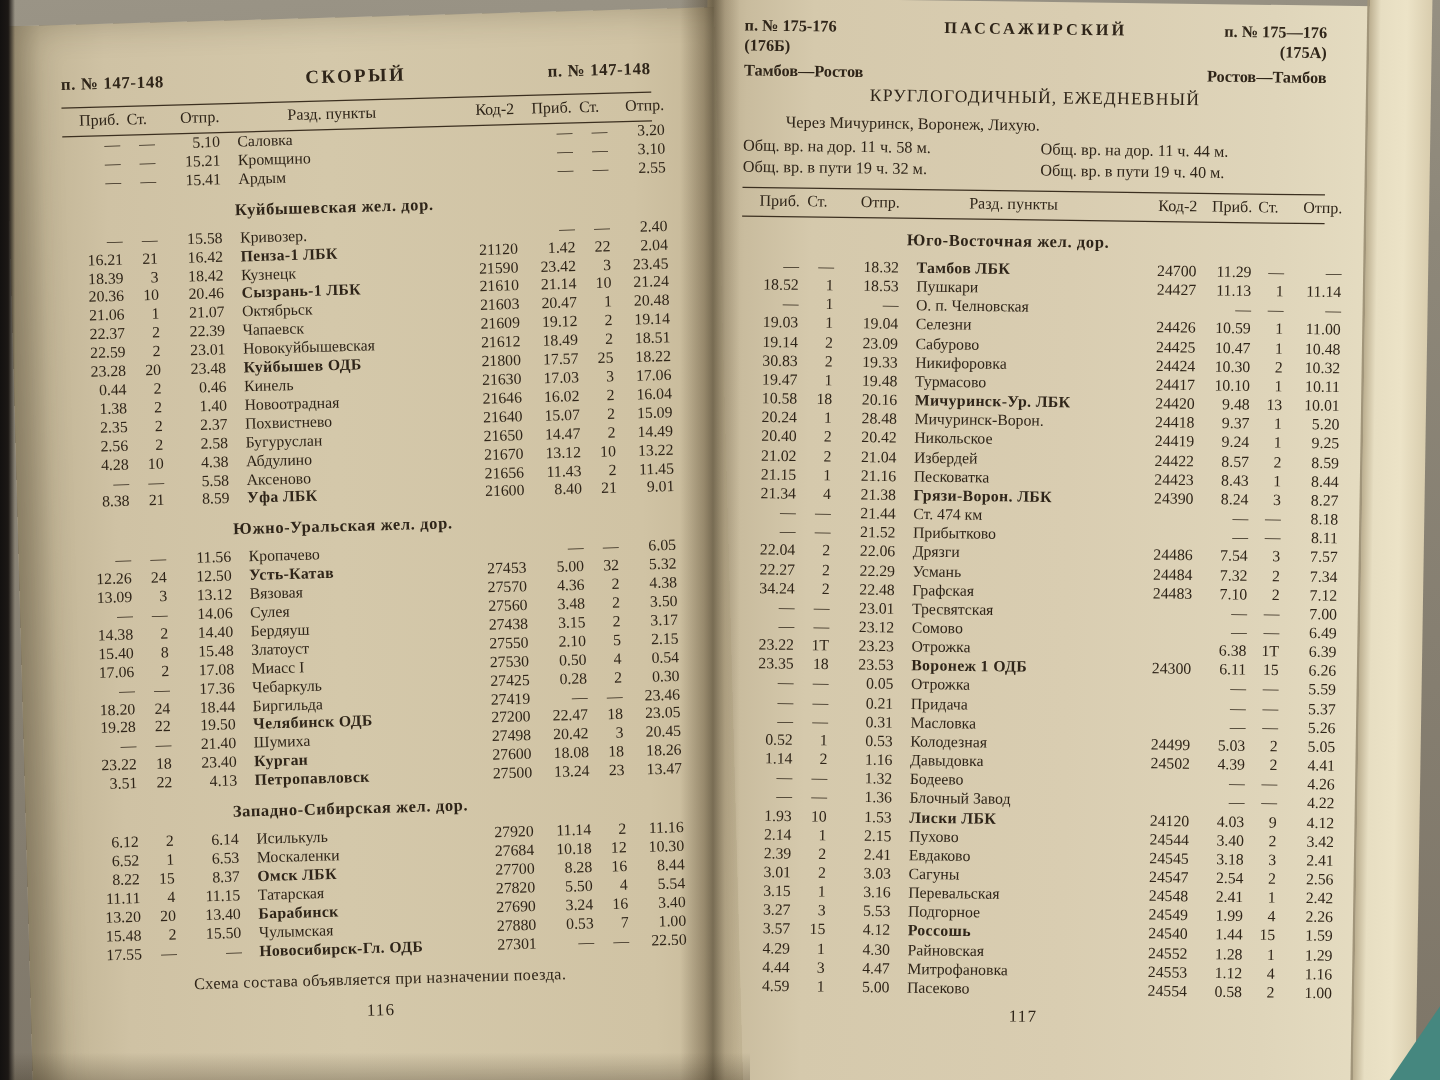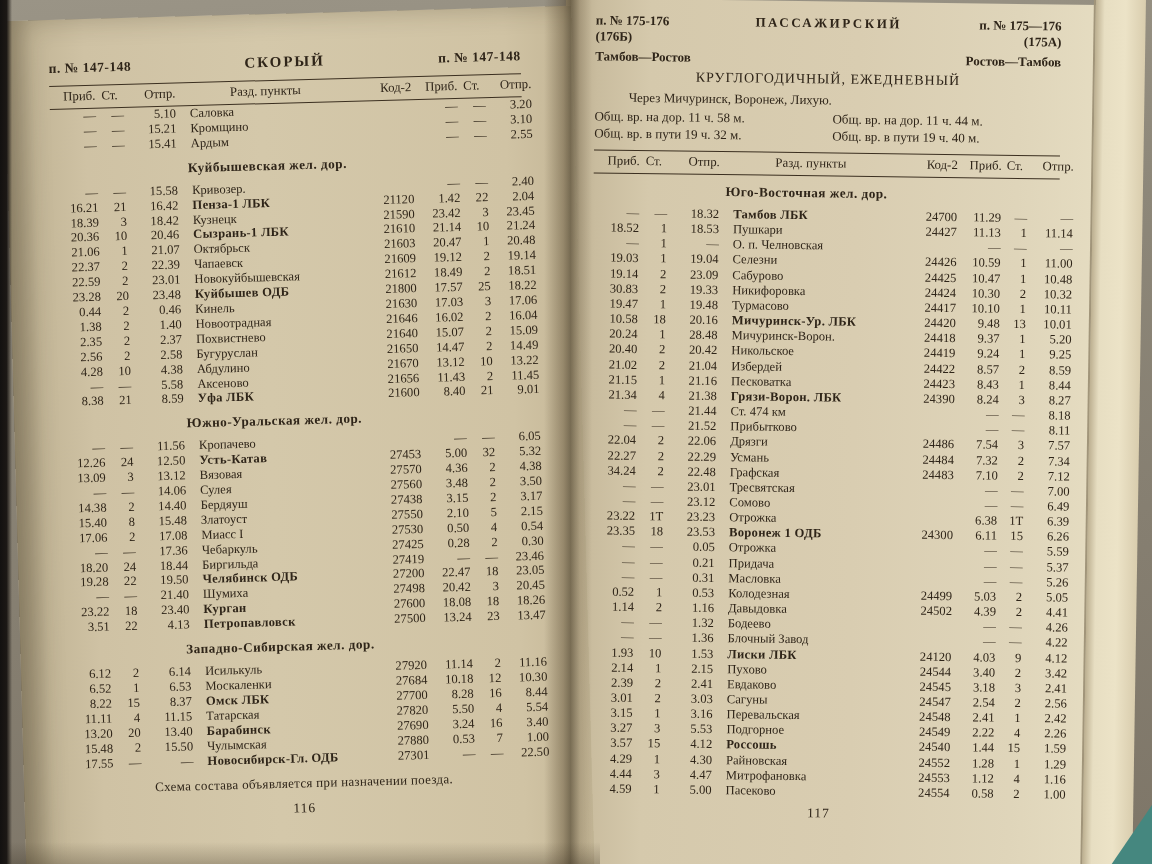--- a/index.html
+++ b/index.html
@@ -891,21 +891,21 @@
           <div class="n">2.41</div>
           <div class="n">1</div>
           <div class="n">2.42</div>
         </div>
         <div class="trow">
           <div class="n">3.27</div>
           <div class="n">3</div>
           <div class="n">5.53</div>
           <div class="st">Подгорное</div>
           <div class="n">24549</div>
-          <div class="n">2.22</div>
+          <div class="n">1.99</div>
           <div class="n">4</div>
           <div class="n">2.26</div>
         </div>
         <div class="trow">
           <div class="n">3.57</div>
           <div class="n">15</div>
           <div class="n">4.12</div>
           <div class="st b">Россошь</div>
           <div class="n">24540</div>
           <div class="n">1.44</div>

